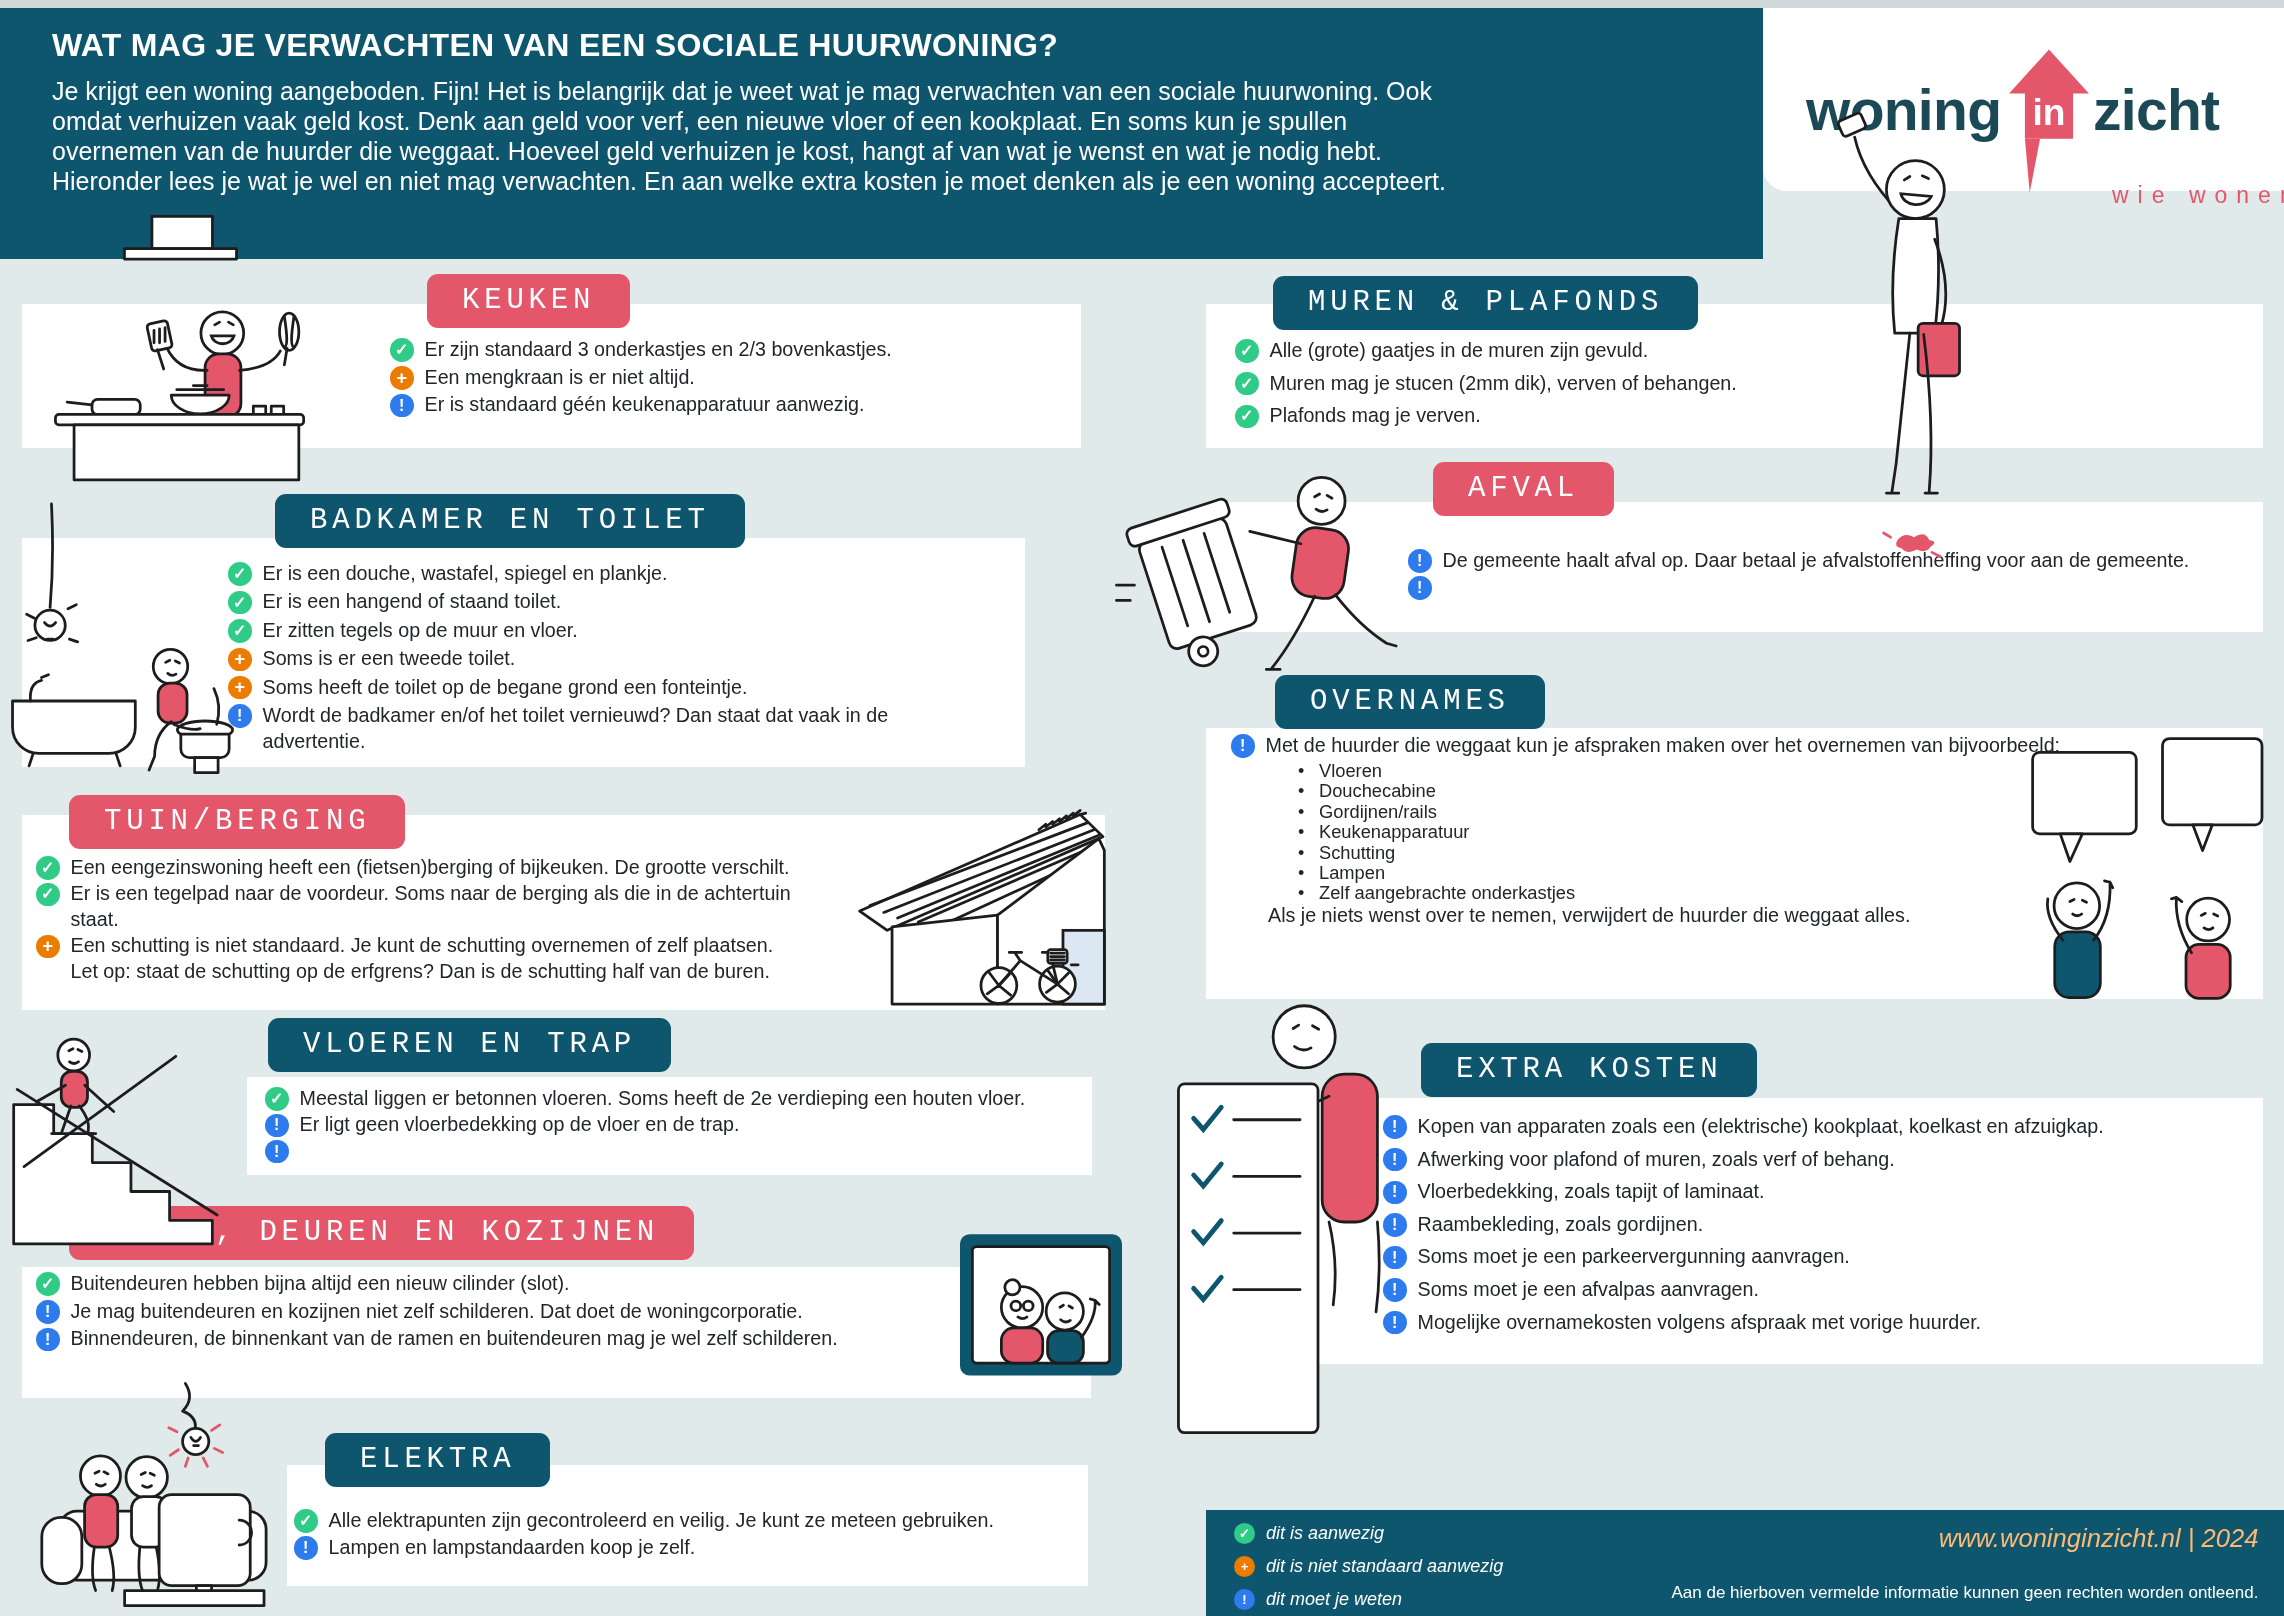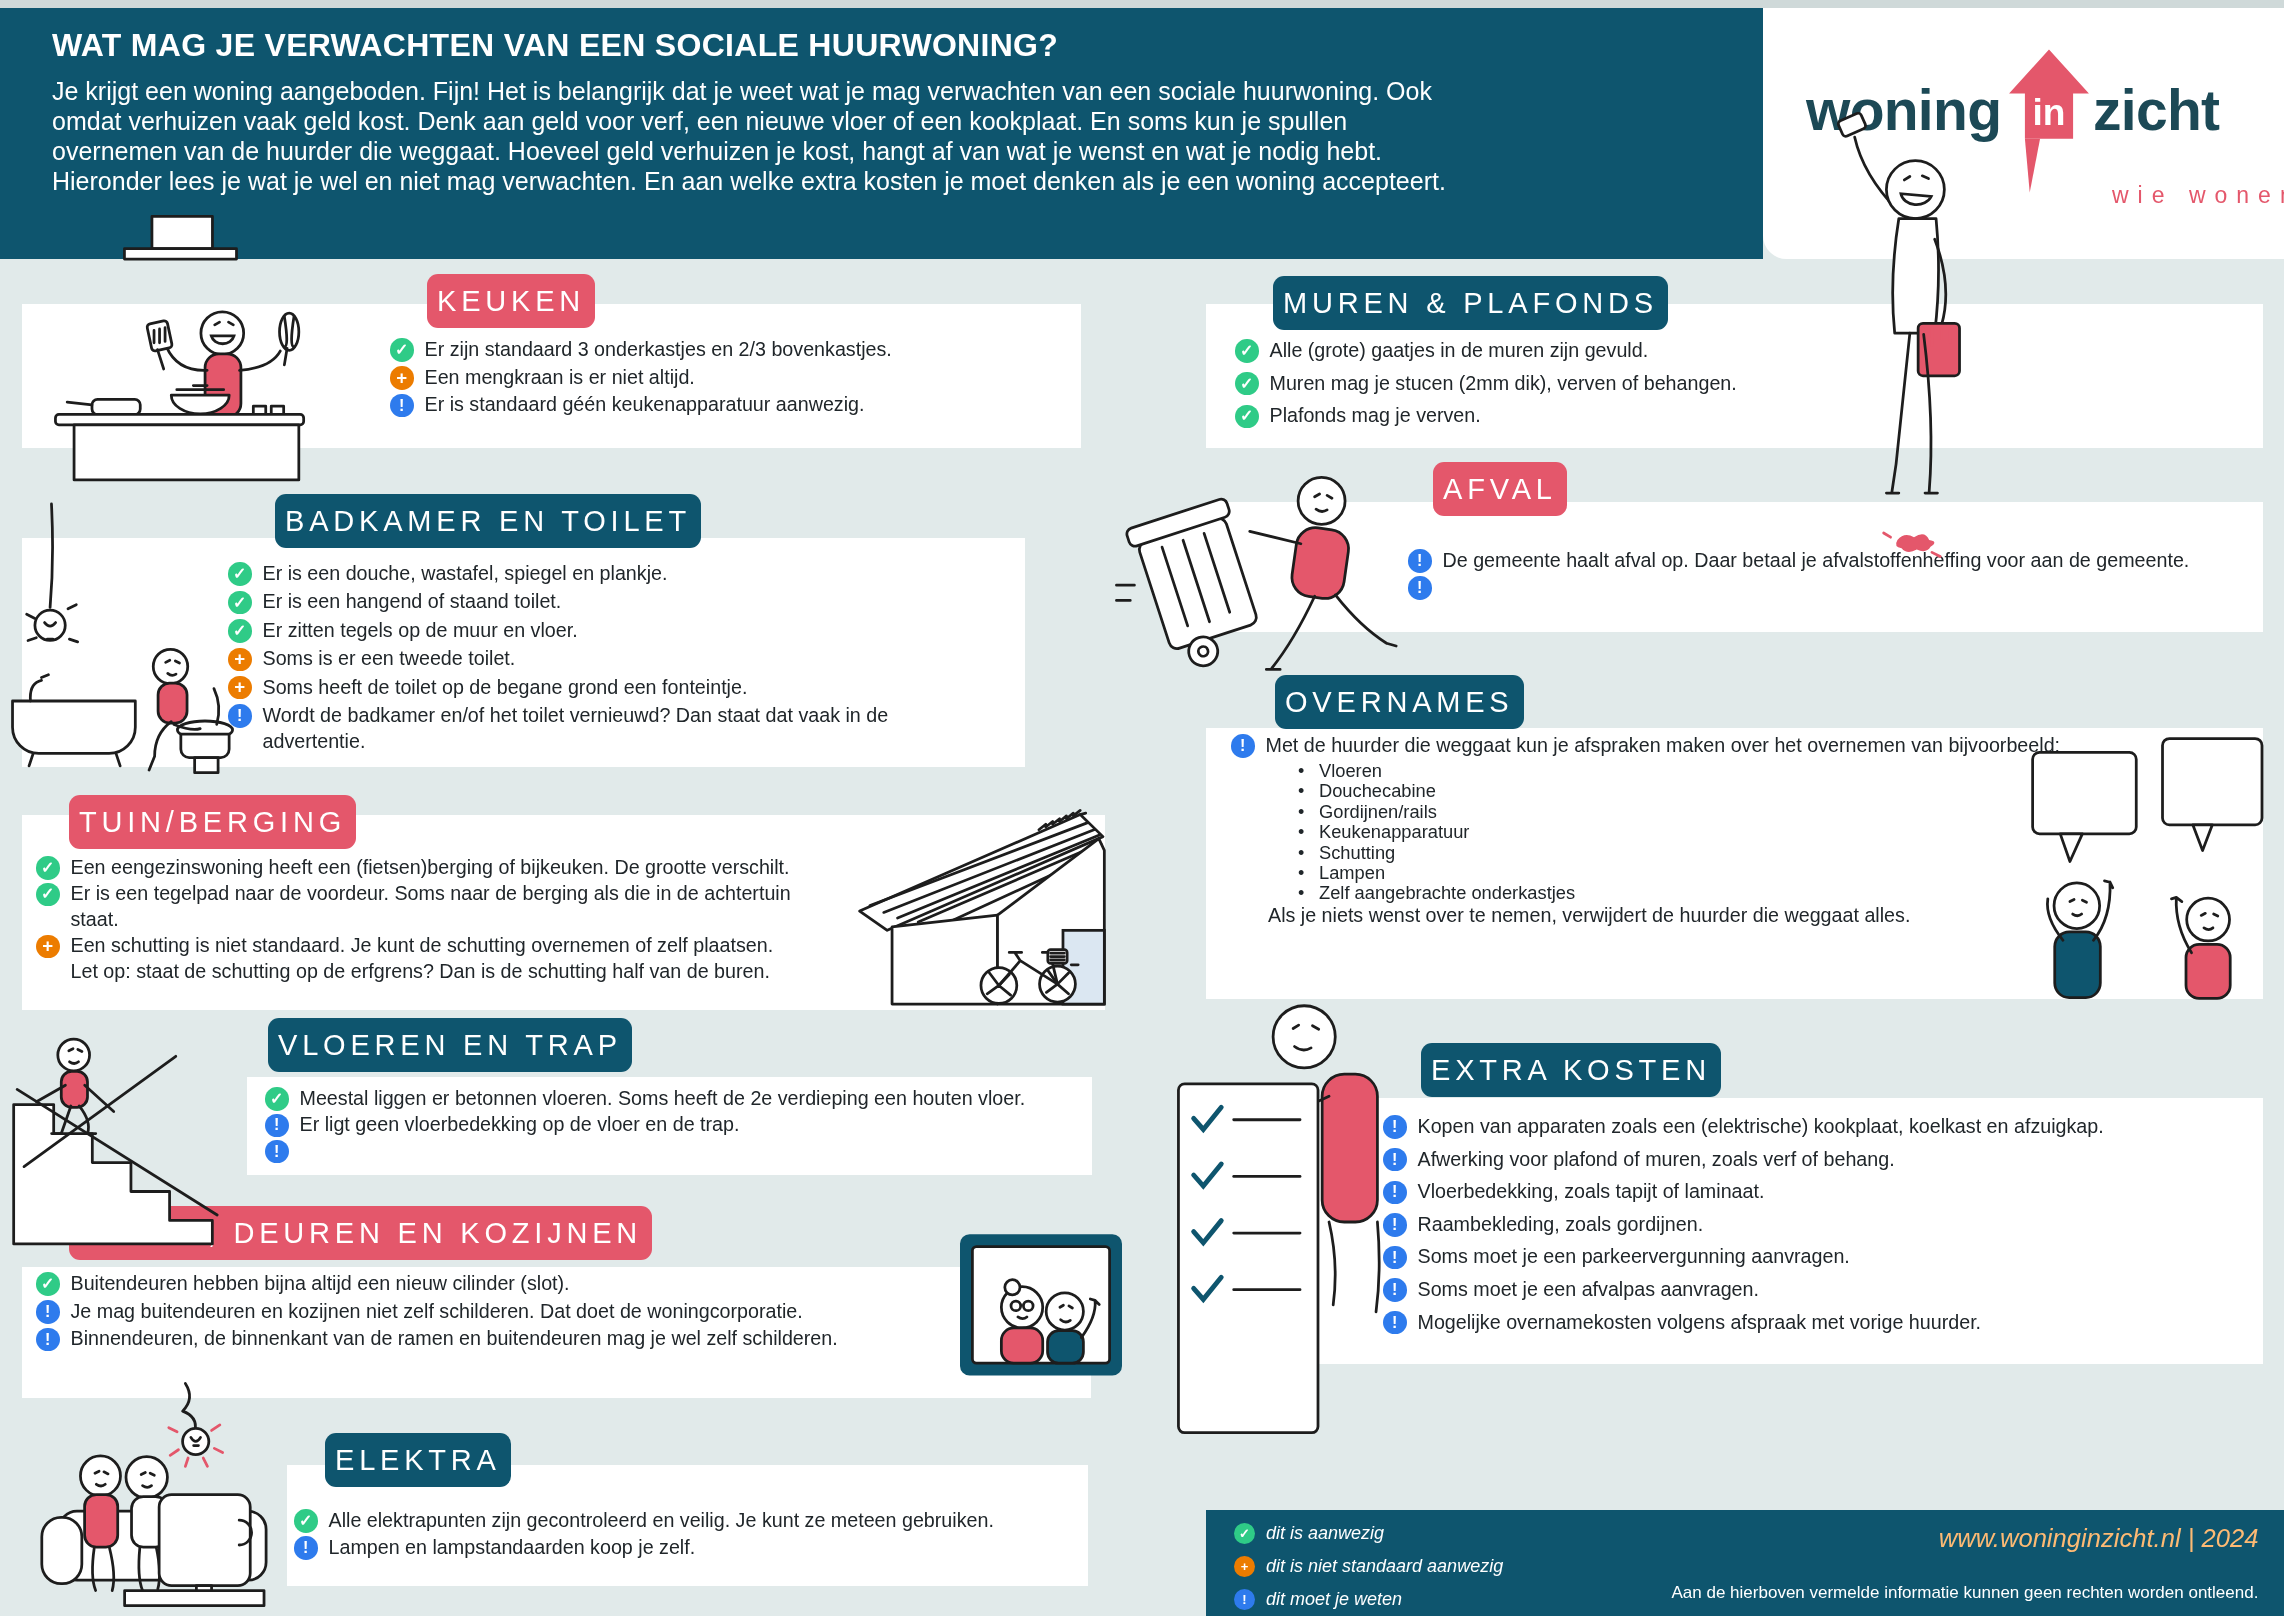--- a/index.html
+++ b/index.html
@@ -2,29 +2,29 @@
 <html style="font-size:11px"><head>
 <meta charset="utf-8">
 <style>
   html,body{margin:0;padding:0;background:#cfd9d9;}
   .canvas{position:relative;width:2284px;height:1616px;background:#e1eaea;overflow:hidden;
           font-family:"Liberation Sans",sans-serif;color:#20262a;margin-top:8px;}
   
   .band{position:absolute;left:0;top:0;width:1763px;height:251px;background:#0e556e;}
   .title{position:absolute;left:52px;top:19.3px;font-size:32px;font-weight:700;color:#fff;letter-spacing:0.3px;}
   .intro{position:absolute;left:52px;top:68px;font-size:25px;line-height:30px;color:#fff;white-space:pre-line;width:1678px;}
-  .logo-panel{position:absolute;left:1763px;top:0;width:521px;height:251px;background:#fff;border-radius:0 0 0 23.5px;}
+  .logo-panel{position:absolute;left:1763px;top:0;width:521px;height:183px;background:#fff;border-radius:0 0 0 23.5px;}
   .logo-word{position:absolute;top:69px;font-size:57px;font-weight:700;color:#1c4956;letter-spacing:-0.7px;}
   .logo-w1{left:43px;} .logo-w3{left:330px;}
   .logo-house{position:absolute;left:243px;top:40px;}
   .logo-tagline{position:absolute;left:349px;top:174px;font-size:23px;letter-spacing:9px;color:#e4576b;white-space:nowrap;}
   
   .box{position:absolute;background:#fff;}
   .badge{position:absolute;z-index:5;color:#fff;font-size:29px;letter-spacing:4.8px;line-height:54px;
-         padding:0 10px;border-radius:11px;white-space:nowrap;font-weight:400;}
+         padding:0 35px;border-radius:11px;white-space:nowrap;font-weight:400;font-family:Liberation Mono, monospace;}
   .badge.red{background:#e4576b;} .badge.teal{background:#0e556e;}
   .items{position:absolute;z-index:4;display:flex;flex-direction:column;}
   .item{display:flex;align-items:flex-start;}
   .icon{width:23.5px;height:23.5px;border-radius:50%;flex:none;margin-right:11px;margin-top:1.4px;
         display:flex;align-items:center;justify-content:center;color:#fff;font-weight:700;font-size:16px;line-height:1;}
   .icon.check{background:#2fcb87;} .icon.plus{background:#ec7c00;font-size:18.6px;} .icon.info{background:#2e7bed;}
   .txt{font-size:19.7px;line-height:25.6px;white-space:pre-line;}
   
   #box-keuken{left:22px;top:296px;width:1059px;height:144px;}
   #badge-keuken{left:427px;top:266px;}

